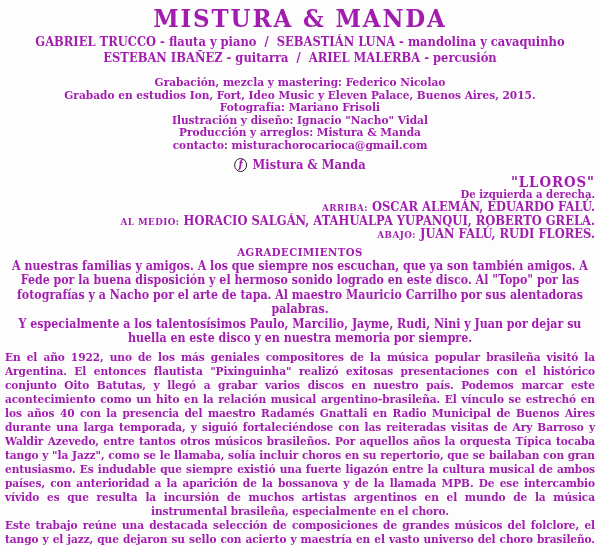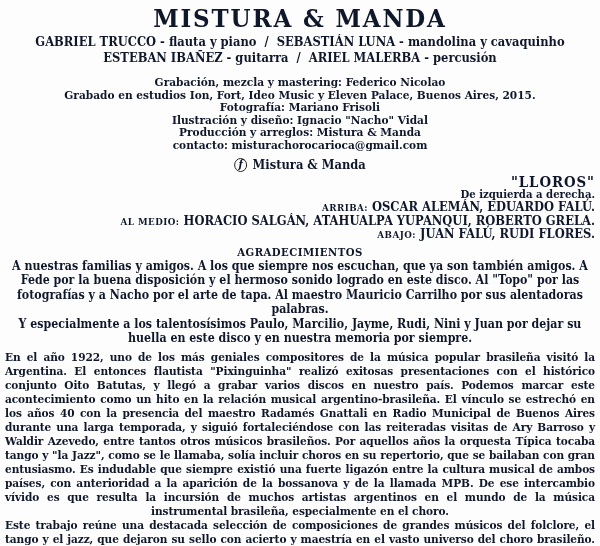--- a/index.html
+++ b/index.html
@@ -2,21 +2,21 @@
 <html><head>
 <meta charset="utf-8">
 <style>
   html, body { margin: 0; padding: 0; }
   .page {
     position: relative;
     width: 600px;
     height: 546px;
     box-sizing: border-box;
     background: #fdfdfd;
-    color: #0f172a;
+    color: #a21caf;
     font-family: "DejaVu Serif", serif;
     font-weight: 700;
     overflow: hidden;
     padding: 3px 5px 0 5px;
   }
   
   .condense {
     width: 641px;
     transform: scaleX(0.9204);
     transform-origin: 0 0;

